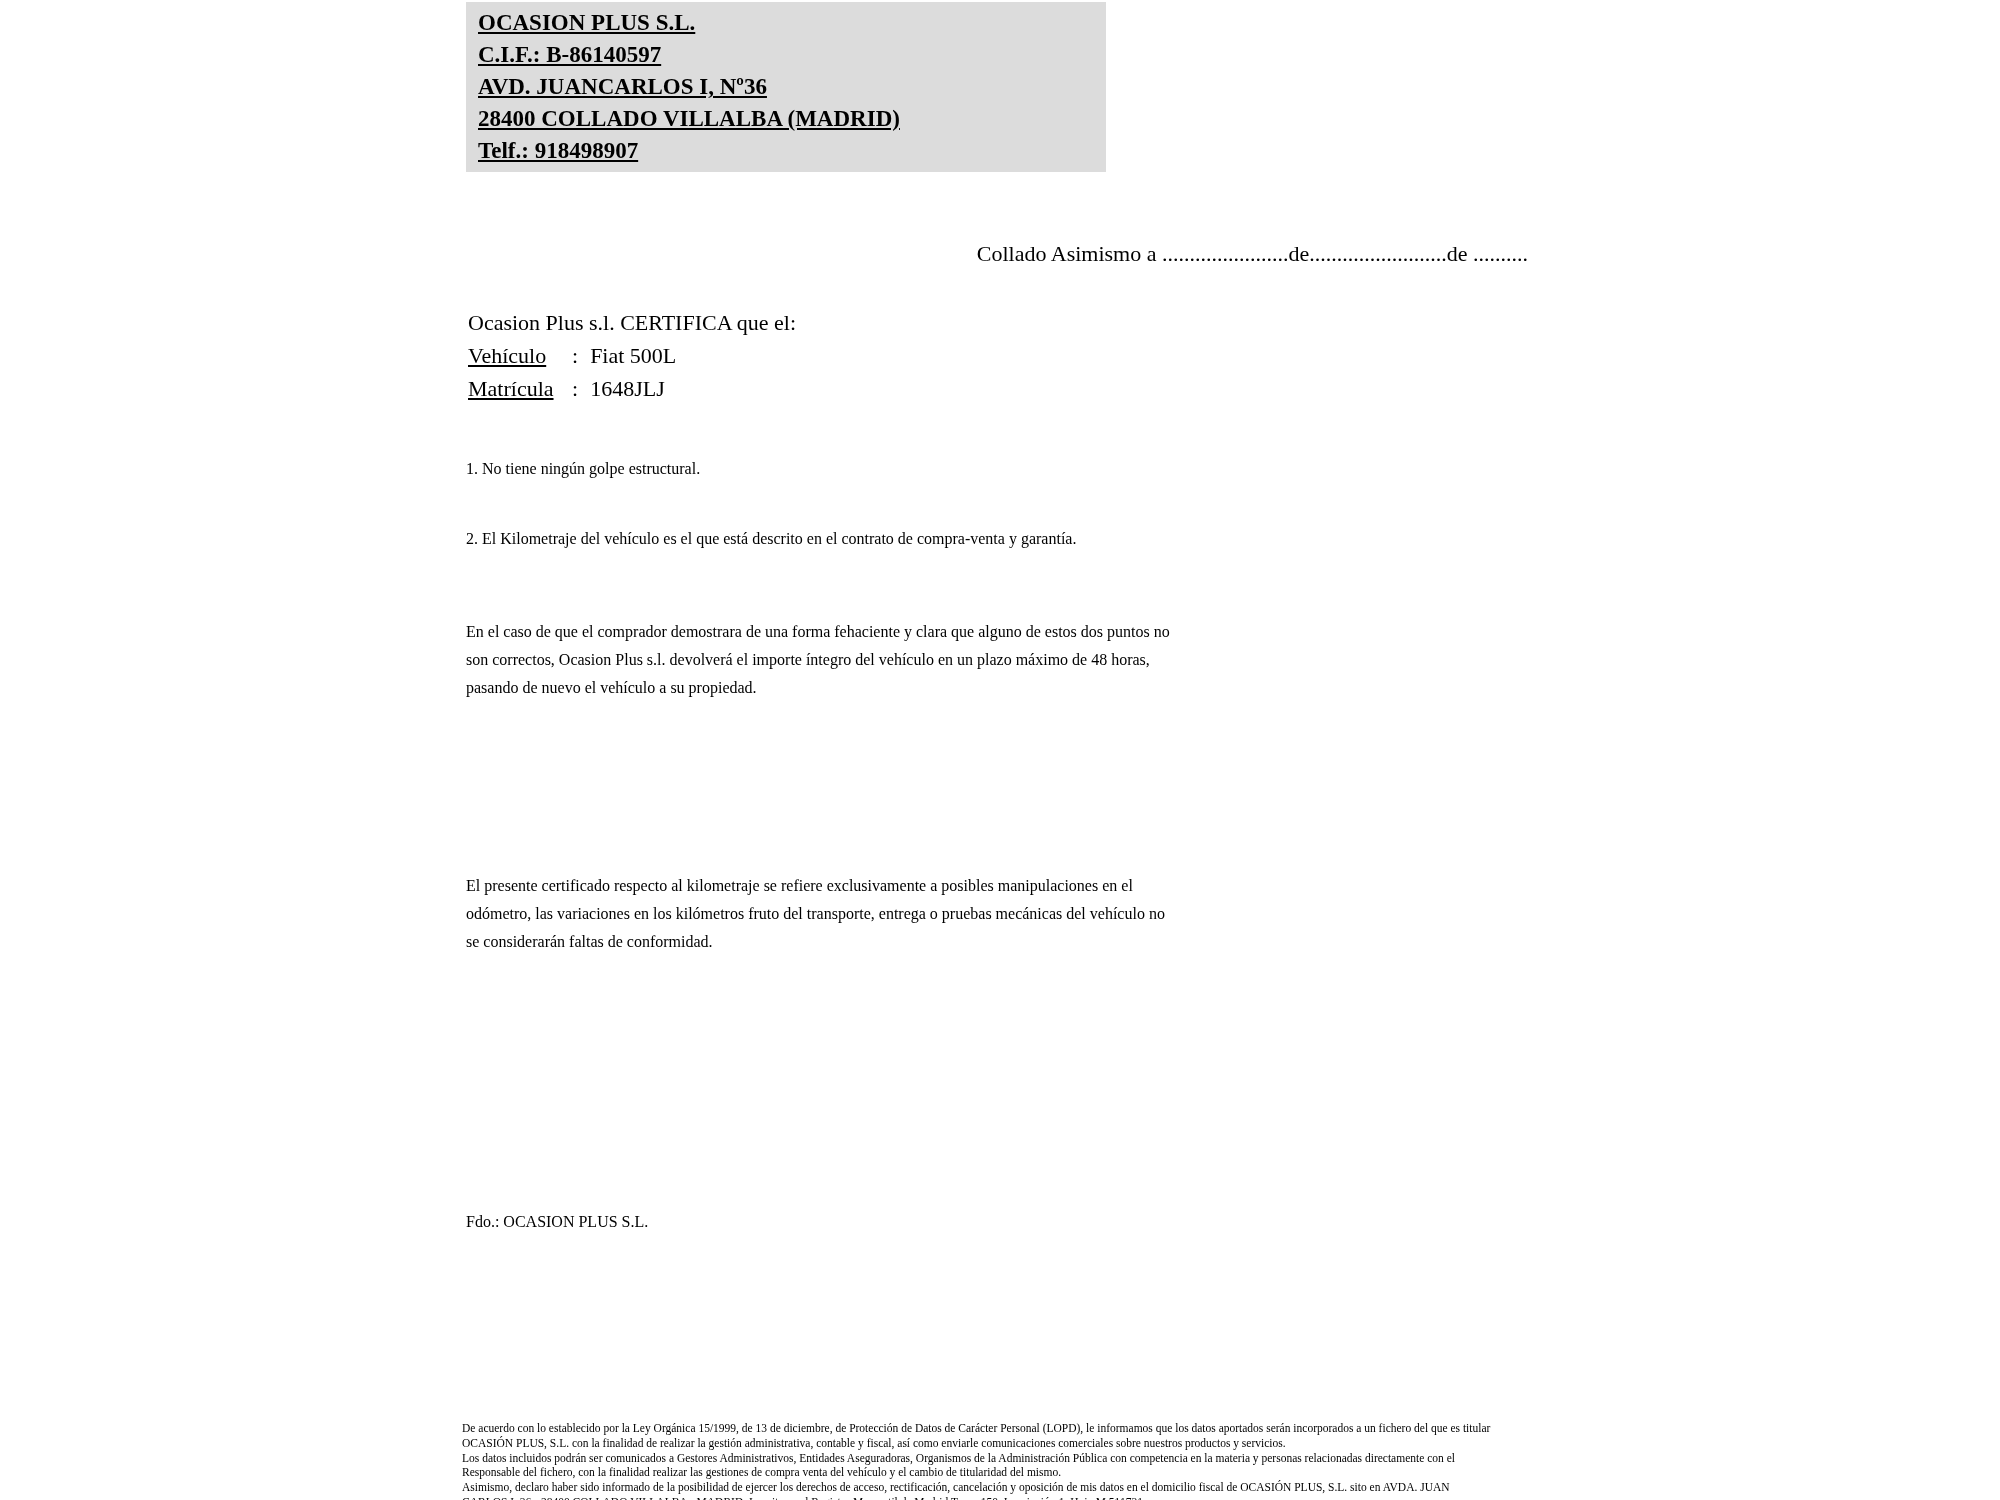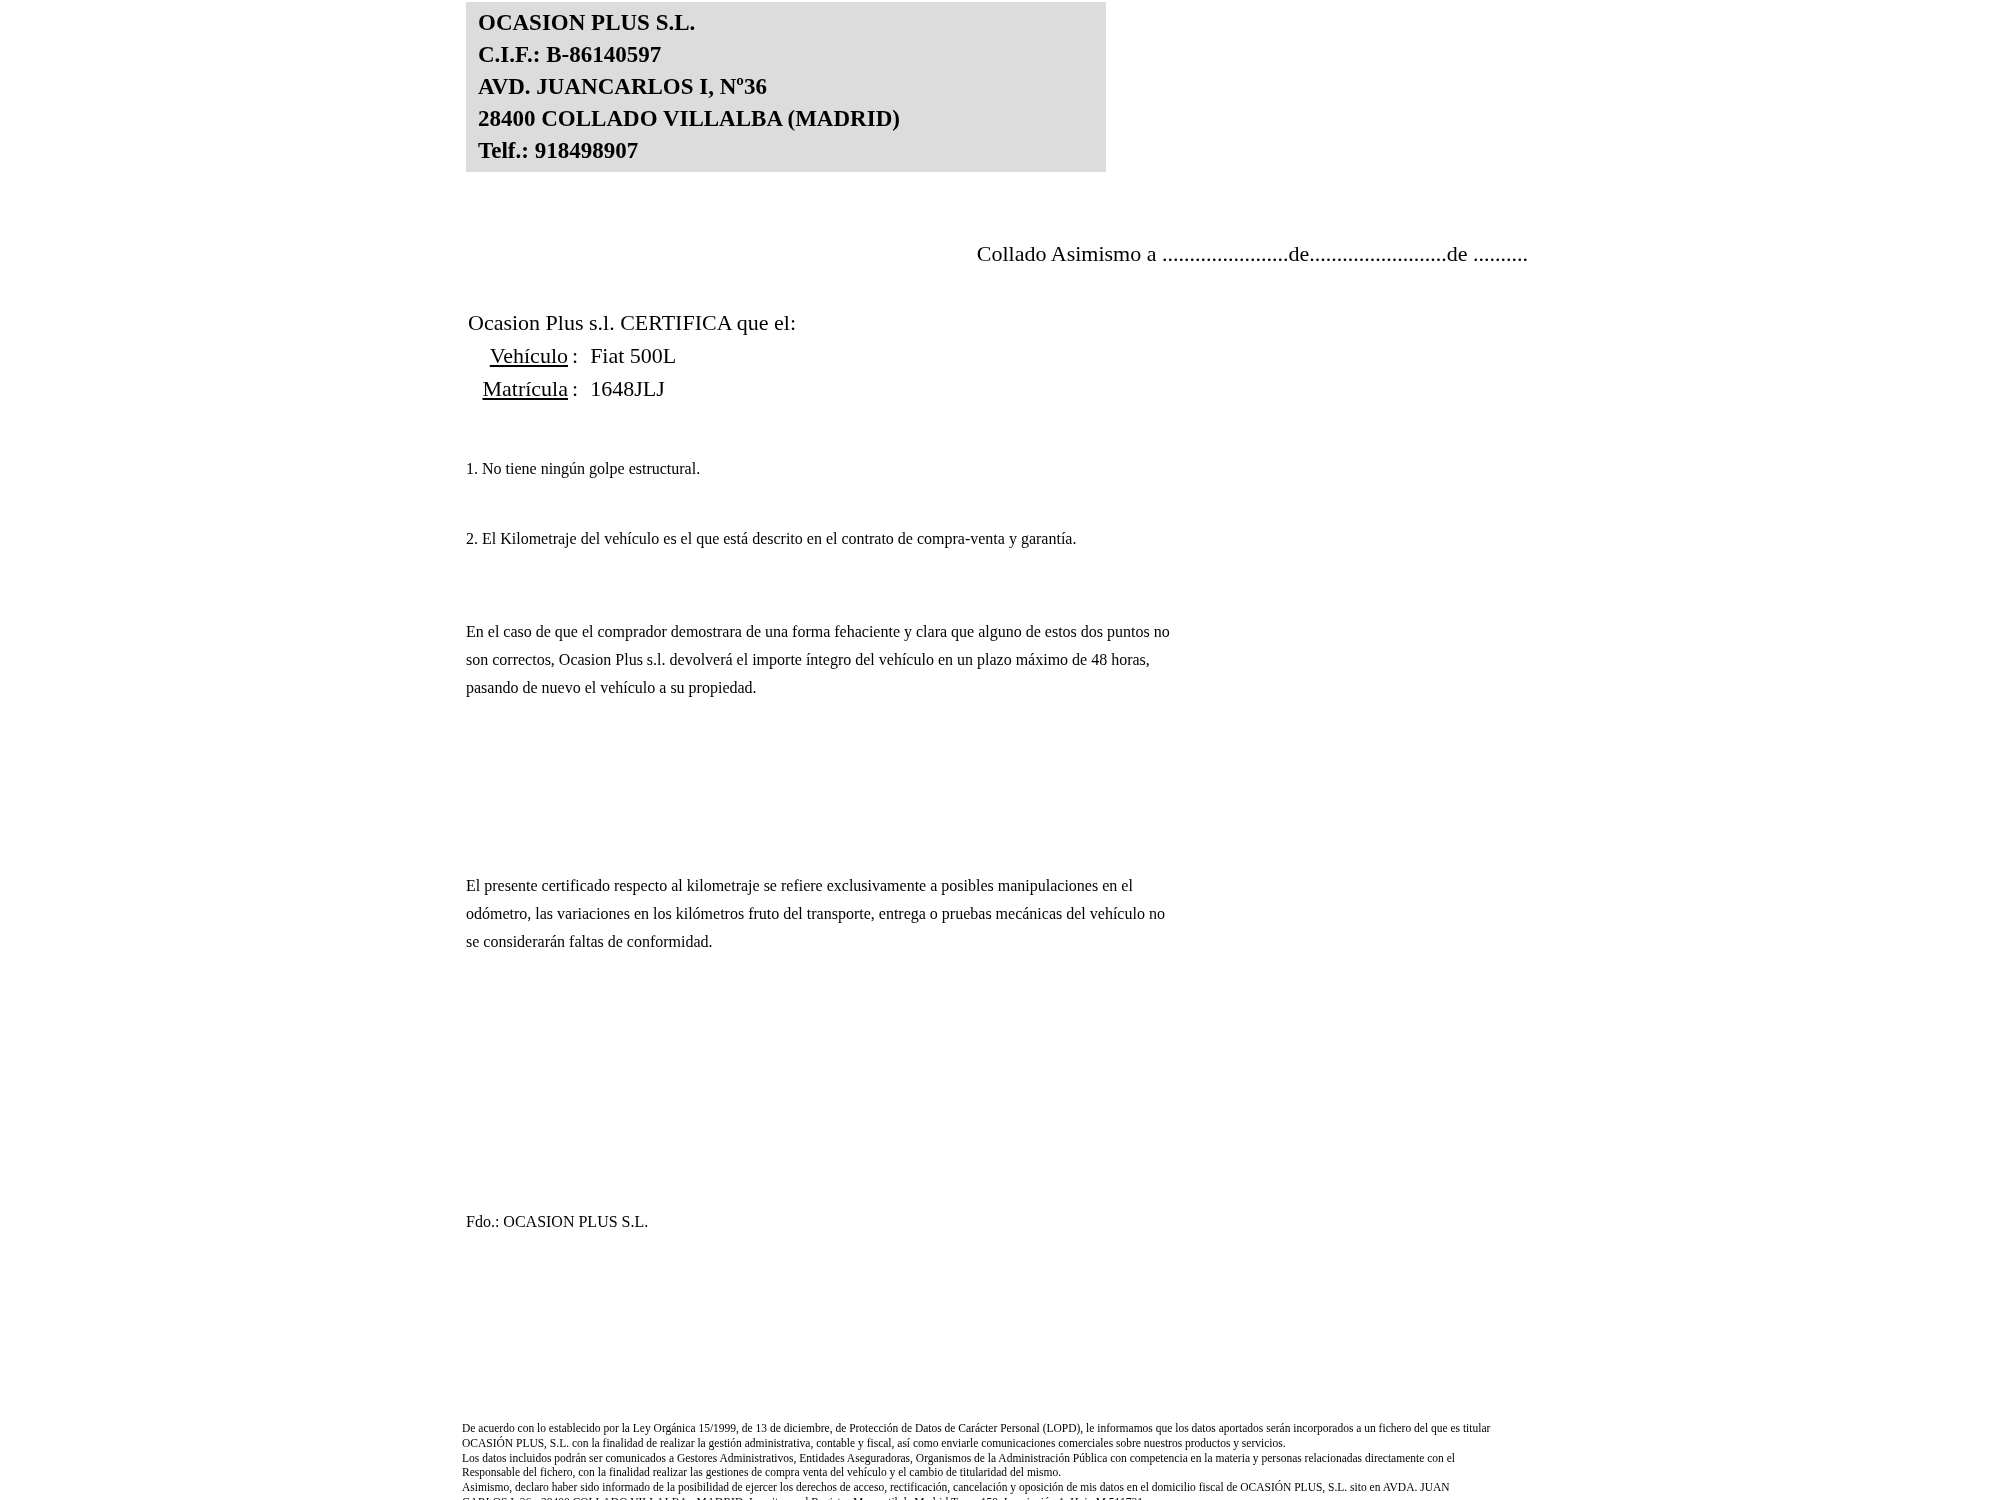--- a/index.html
+++ b/index.html
@@ -24,20 +24,21 @@
     top: 2px;
     width: 640px;
     box-sizing: border-box;
     background: #dcdcdc;
     padding: 5px 8px 5px 12px;
   }
   .letterhead-lines {
     font-weight: bold;
     font-size: 23px;
     line-height: 32px;
+    text-decoration: underline;
   }
 
   .date-line {
     position: absolute;
     left: 466px;
     top: 240px;
     width: 1062px;
     text-align: right;
     font-size: 22px;
     line-height: 28px;
@@ -48,21 +49,20 @@
     left: 468px;
     top: 306px;
     font-size: 22px;
   }
   .cert-heading { line-height: 33px; text-align: right; }
   .cert-line { line-height: 33px; }
   .cert-label {
     display: inline-block;
     width: 100px;
     text-decoration: underline;
-    text-align: right;
   }
   .cert-colon { margin-left: 4px; }
   .cert-value { margin-left: 12px; text-align: center; }
 
   .clause, .para, .signature {
     position: absolute;
     left: 466px;
     width: 1090px;
     font-size: 16px;
     line-height: 28px;

